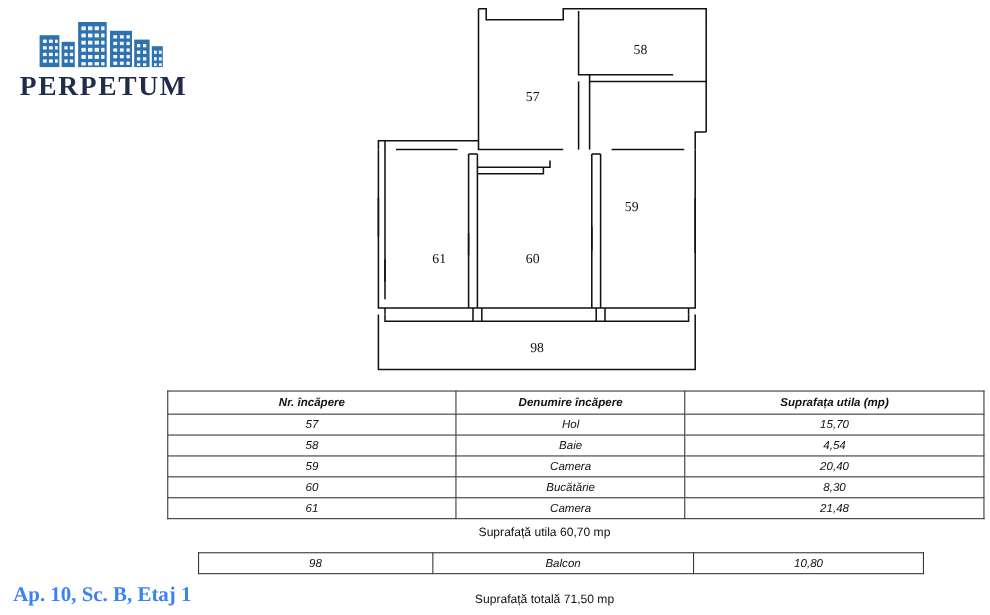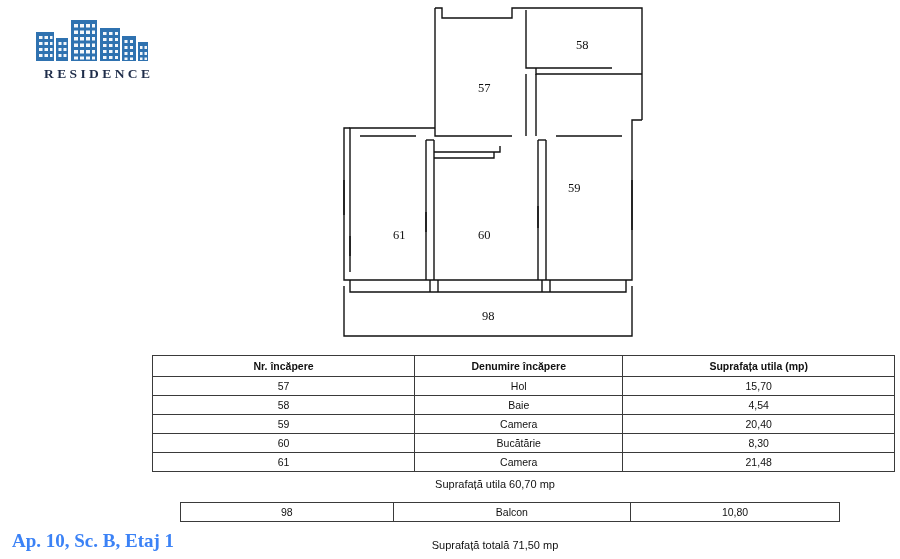--- a/index.html
+++ b/index.html
@@ -73,20 +73,21 @@
     font-family: "Liberation Sans", sans-serif;
   }
   .tbl td, .tbl th {
     border: 1px solid #3a3a3a;
     text-align: center;
     font-size: 10.5px;
     color: #111;
     font-weight: normal;
     padding: 0;
     height: 18px;
+    font-style: italic;
   }
   .tbl th {
     font-weight: bold;
     height: 20px;
   }
   .main-table {
     left: 152px;
     top: 355px;
     width: 743px;
   }
@@ -214,21 +215,21 @@
 
         <rect x="106" y="28" width="2.5" height="3"></rect>
           <rect x="110.5" y="28" width="2.5" height="3"></rect>
         <rect x="106" y="34" width="2.5" height="3"></rect>
           <rect x="110.5" y="34" width="2.5" height="3"></rect>
         <rect x="106" y="39.5" width="2.5" height="2.5"></rect>
           <rect x="110.5" y="39.5" width="2.5" height="2.5"></rect>
       </g>
     </svg>
   </div>
-  <div class="logo-sub">RESIDENCE</div>
+  <div class="logo-title">PERPETUM</div>
 </div>
 
 <div class="plan">
   <svg width="330" height="345" viewBox="0 0 330 345" xmlns="http://www.w3.org/2000/svg">
     <g fill="none" stroke="#111111" stroke-width="1.4" stroke-linejoin="miter">
 
       <path d="M105 8 L112 8 L112 18 L182 18 L182 8 L312 8 L312 120"></path>
       <path d="M105 8 L105 128"></path>
 
       <path d="M196 16 L196 68 L282 68"></path>

